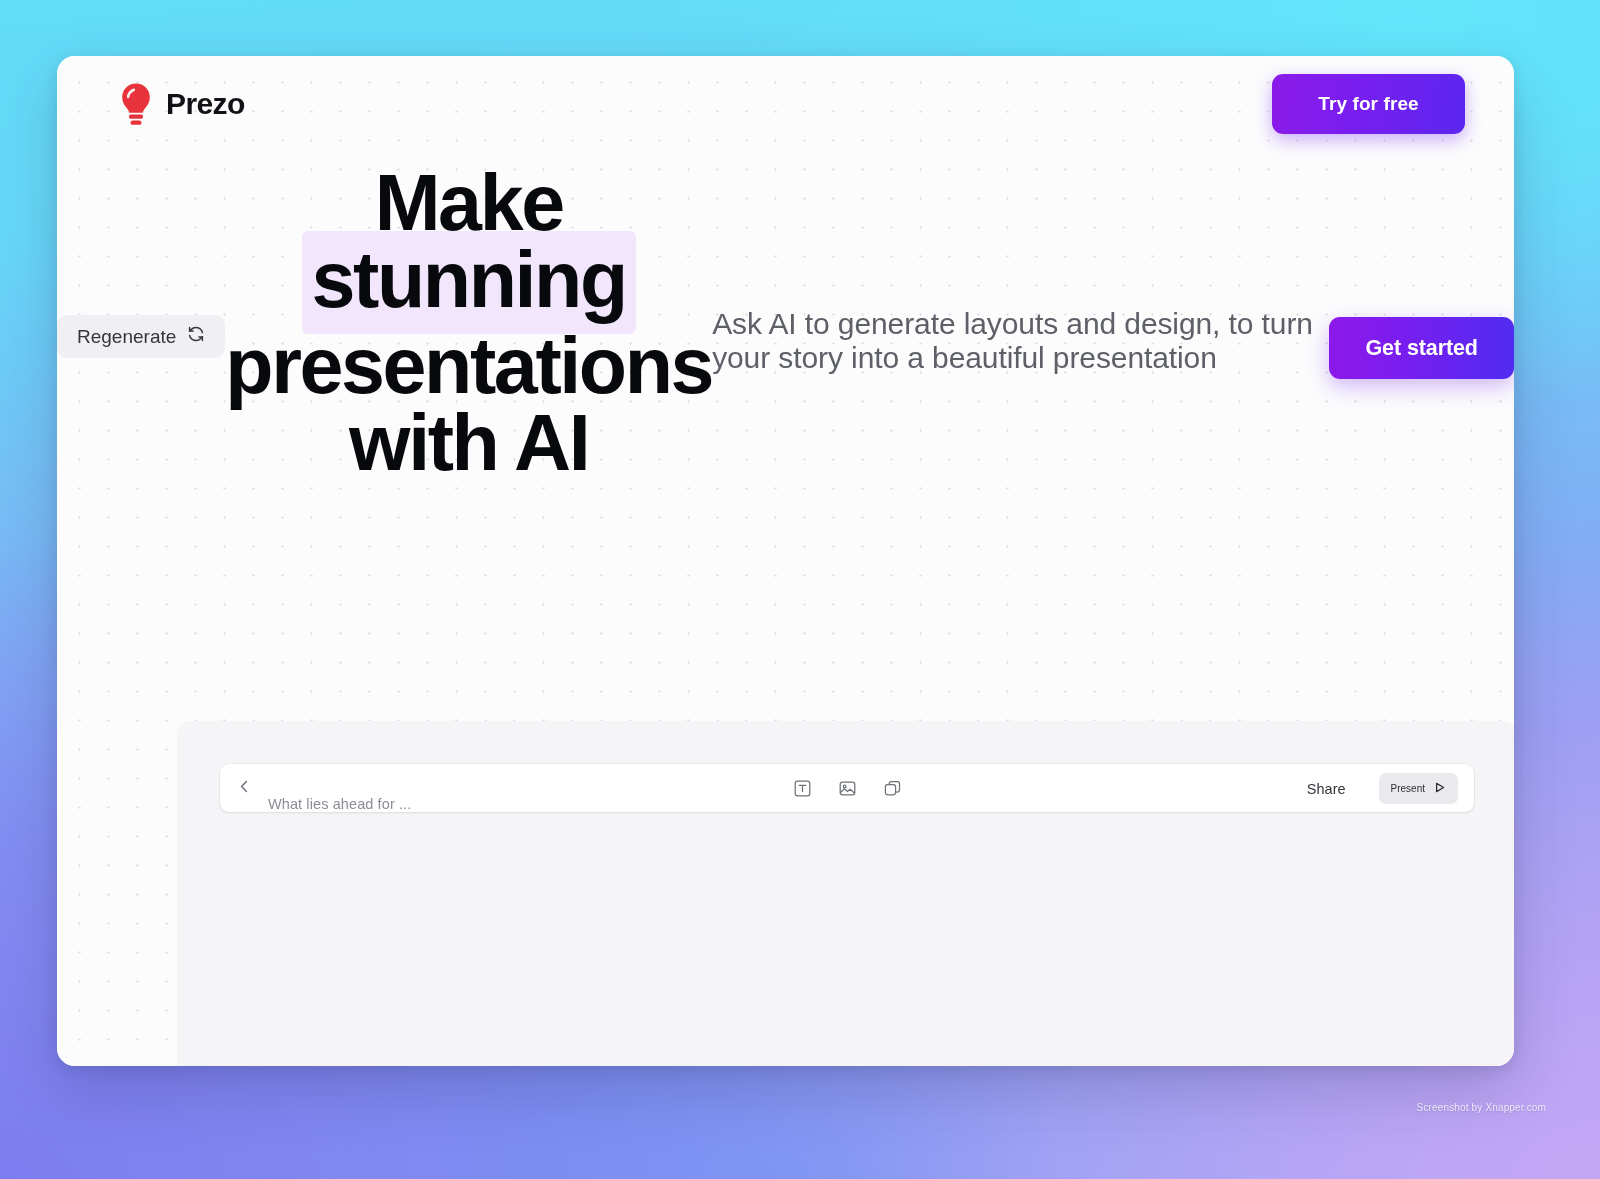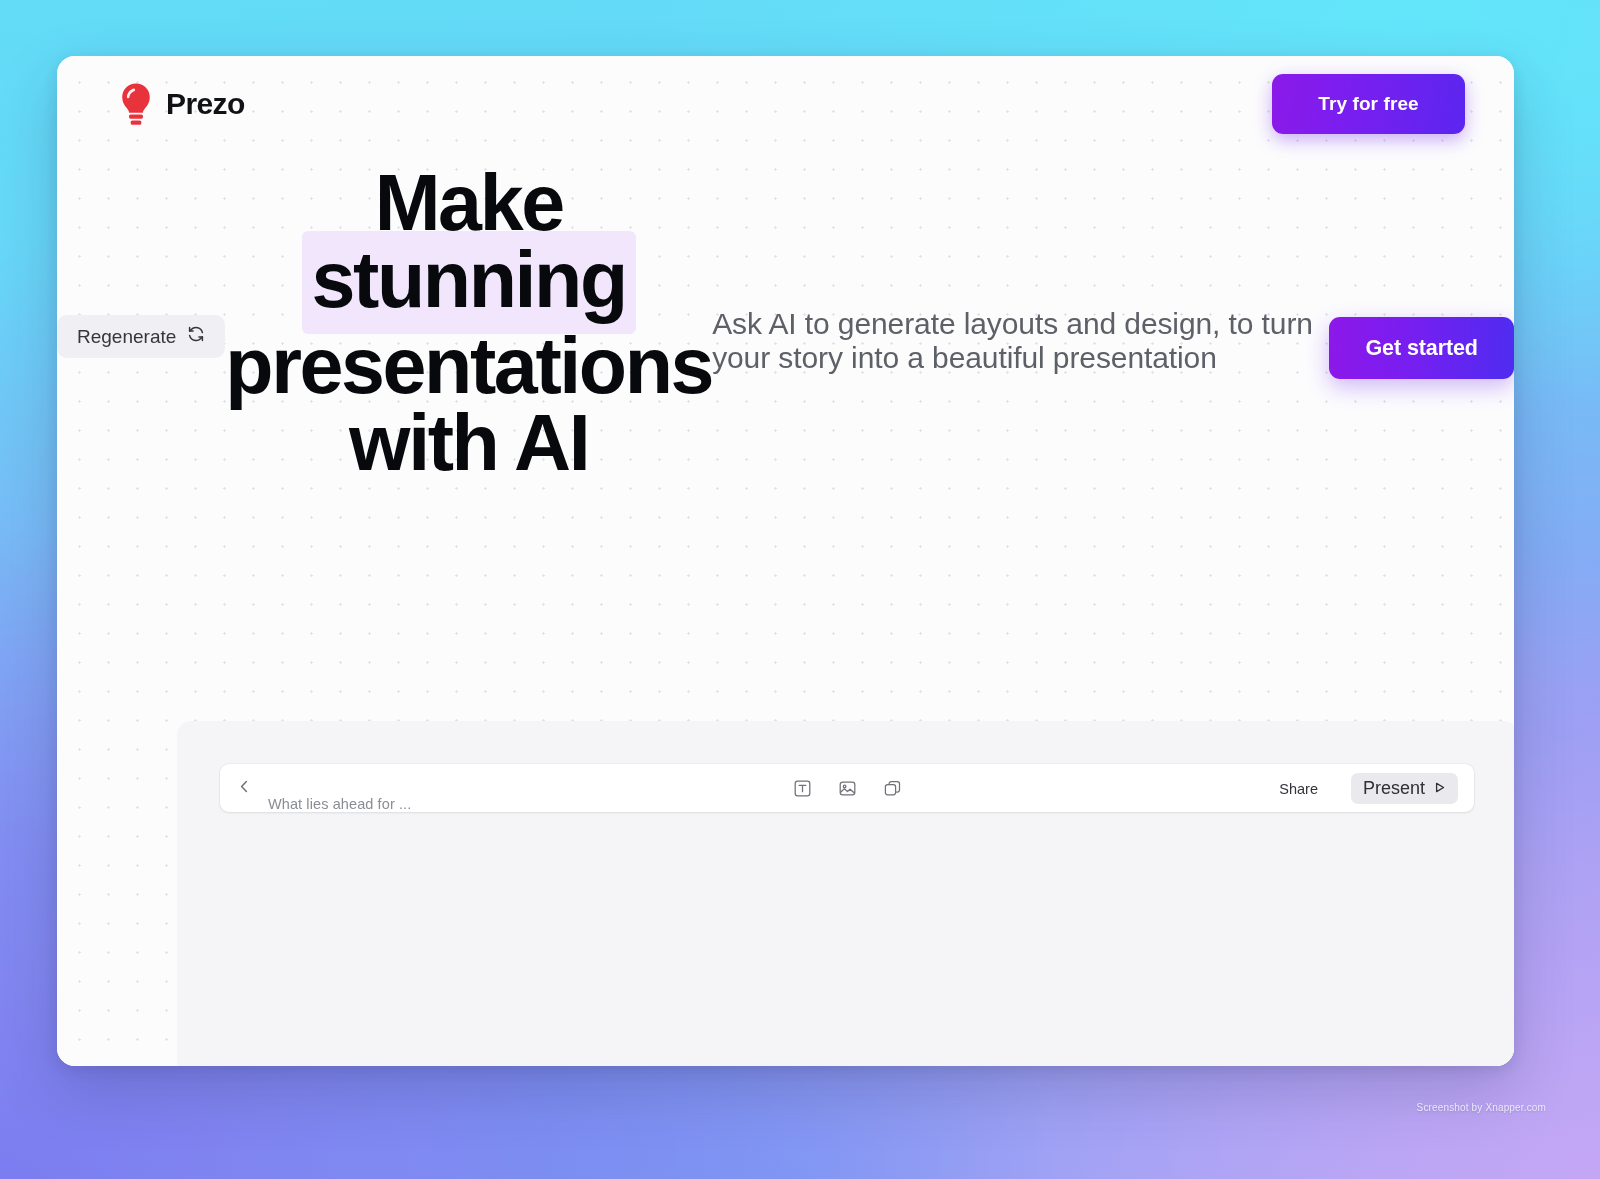--- a/index.html
+++ b/index.html
@@ -172,21 +172,21 @@
     border:none; background:transparent;
     font-size:14.5px; color:#33343a; cursor:pointer;
     border-radius:7px;
     font-family:"Liberation Sans", sans-serif;
   }
   .present-btn{
     height:31px; padding:0 12px;
     display:flex; align-items:center; gap:8px;
     border:none; border-radius:7px;
     background:#e9e9ee;
-    font-size:18px; color:#2f3036; cursor:pointer;
+    font-size:10px; color:#2f3036; cursor:pointer;
     font-family:"Liberation Sans", sans-serif;
   }
 
   
   #watermark{
     position:absolute;
     right:54px; bottom:66px;
     font-size:10px;
     color:#f2eefc;
     opacity:.92;

